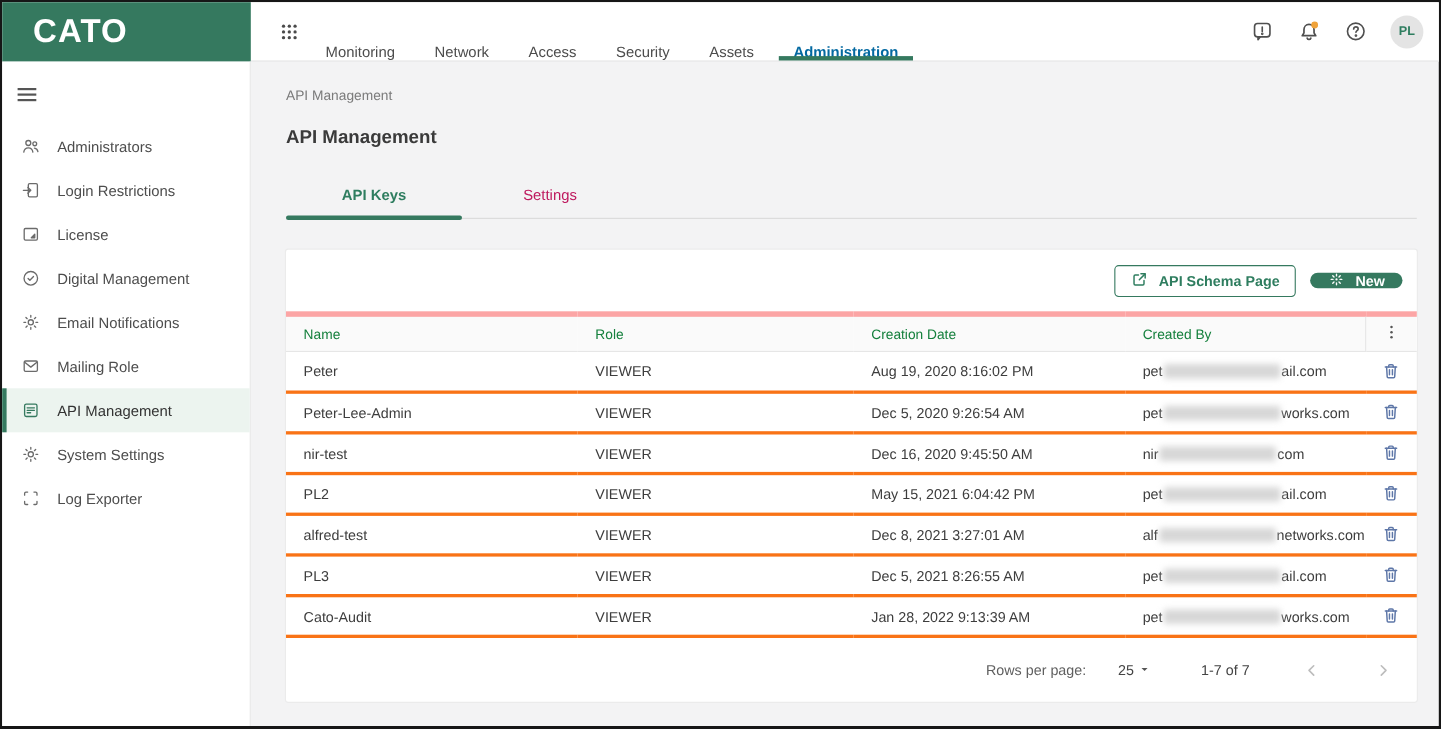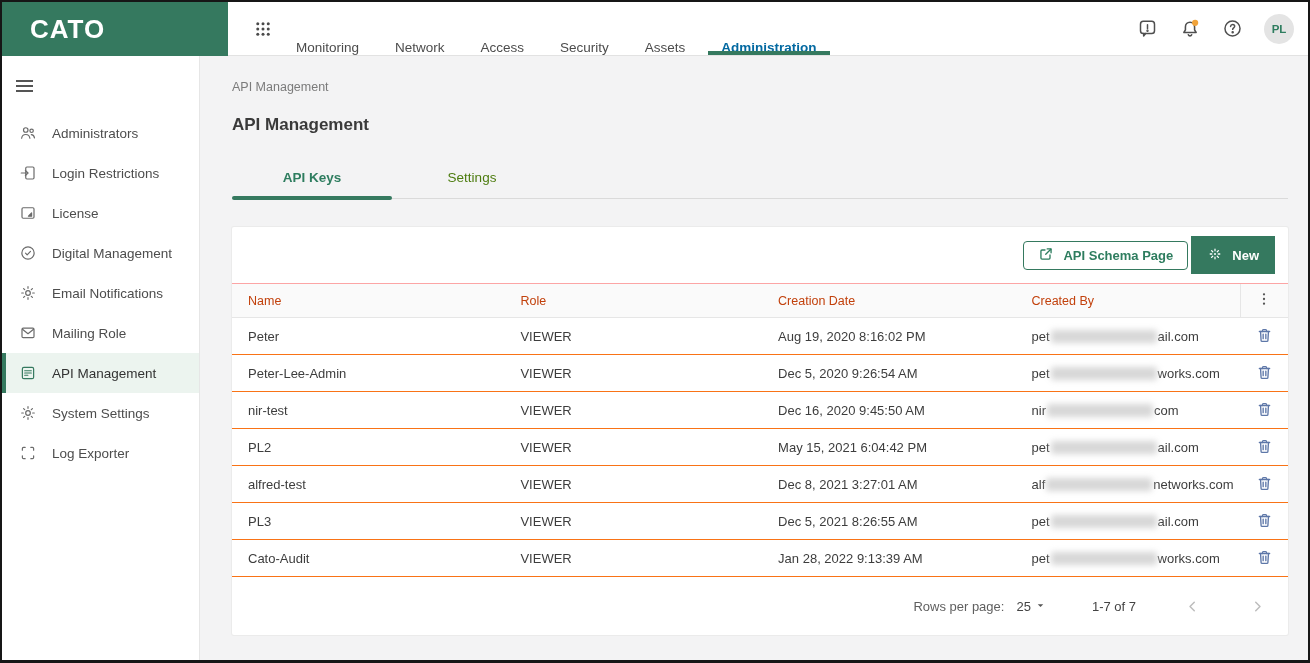--- a/index.html
+++ b/index.html
@@ -2,68 +2,68 @@
 <html><head>
 <meta charset="utf-8">
 <style>
   * { box-sizing: border-box; margin: 0; padding: 0; }
   html, body { width: 1310px; height: 663px; overflow: hidden; }
   body { font-family: "Liberation Sans", "DejaVu Sans", sans-serif; background: #fff; }
   .frame { width: 1310px; height: 663px; border: 2px solid #161616; border-bottom-width: 3px; display: flex; flex-direction: column; background: #f3f3f4; }
 
   
   .topbar { height: 54px; display: flex; flex: none; background: #fff; }
-  .logo { width: 226px; flex: none; background: #35795F; color: #fff; display: flex; align-items: center; padding-left: 28px; font-size: 26px; font-weight: 600; letter-spacing: 1px; cursor: pointer; }
+  .logo { width: 226px; flex: none; background: #35795F; color: #fff; display: flex; align-items: center; padding-left: 28px; font-size: 30px; font-weight: 600; letter-spacing: 1px; cursor: pointer; }
   .topbar-main { flex: 1; display: flex; align-items: stretch; border-bottom: 1px solid #e2e2e2; padding: 0 14px 0 26px; }
   .grid-btn { background: none; border: none; display: flex; align-items: center; margin-right: 24px; cursor: pointer; }
   .topnav { display: flex; align-items: flex-end; gap: 36px; }
   .nav-item { display: flex; align-items: center; font-size: 13.5px; color: #4c4c4c; position: relative; cursor: pointer; white-space: nowrap; }
   .nav-item.active { color: #0369a1; font-weight: 600; }
   .nav-item.active::after { content: ""; position: absolute; left: -13px; right: -13px; bottom: 0; height: 4px; background: #35795F; }
   .top-actions { margin-left: auto; display: flex; align-items: center; gap: 21px; }
   .icon-btn { background: none; border: none; display: flex; align-items: center; position: relative; cursor: pointer; padding: 0; }
   .avatar { width: 30px; height: 30px; border-radius: 50%; background: #e4e4e4; color: #2e7d5f; font-size: 11.5px; font-weight: 700; display: flex; align-items: center; justify-content: center; cursor: pointer; }
 
   
   .body-row { flex: 1; display: flex; min-height: 0; }
-  .sidebar { width: 198px; flex: none; background: #fff; border-right: 1px solid #e6e6e6; padding-top: 17px; }
+  .sidebar { width: 226px; flex: none; background: #fff; border-right: 1px solid #e6e6e6; padding-top: 17px; }
   .hamburger { background: none; border: none; margin-left: 10px; cursor: pointer; display: block; padding: 4px; }
   .hamburger span { display: block; width: 17px; height: 2px; background: #555; margin: 3px 0; }
   .sidenav { margin-top: 14px; }
   .side-item { height: 40px; display: flex; align-items: center; gap: 14px; padding-left: 12px; border-left: 4px solid transparent; font-size: 13.5px; color: #4d4d4d; cursor: pointer; }
   .side-item .sicon { width: 20px; display: flex; justify-content: center; }
   .side-item.active { background: #ecf4ef; border-left-color: #35795F; color: #333; }
 
   .content { flex: 1; padding: 0 20px 0 32px; min-width: 0; }
   .breadcrumb { margin-top: 24px; font-size: 12.5px; color: #7b7b7b; }
   .page-title { margin-top: 21px; font-size: 17px; font-weight: 700; color: #3a3a3a; }
 
   .tabs { margin-top: 26px; display: flex; border-bottom: 1px solid #dadada; }
-  .tab { width: 160px; text-align: center; padding: 9px 0 13px; font-size: 13.5px; color: #4d7c0f; position: relative; cursor: pointer; }
+  .tab { width: 160px; text-align: center; padding: 9px 0 13px; font-size: 13.5px; color: #be185d; position: relative; cursor: pointer; }
   .tab.active { color: #2e7d5f; font-weight: 600; }
   .tab.active::after { content: ""; position: absolute; left: 0; right: 0; bottom: -2px; height: 4px; border-radius: 2px; background: #35795F; }
 
   
   .card { margin-top: 28px; background: #fff; border-radius: 2px; box-shadow: 0 0 0 1px #ebebeb; }
-  .toolbar { height: 56px; display: flex; align-items: center; justify-content: flex-end; gap: 3px; padding: 0 13px 0 16px; }
+  .toolbar { height: 56px; display: flex; align-items: center; justify-content: flex-end; gap: 13px; padding: 0 13px 0 16px; }
   .btn-outline { display: flex; align-items: center; gap: 9px; height: 29px; padding: 0 14px; background: #fff; border: 1px solid #35795F; border-radius: 4px; color: #2e7d5f; font-size: 13px; font-weight: 600; cursor: pointer; font-family: inherit; }
-  .btn-solid { display: flex; align-items: center; gap: 9px; height: 38px; padding: 0 16px; background: #35795F; border: none; border-radius: 0; color: #fff; font-size: 13px; font-weight: 600; cursor: pointer; font-family: inherit; }
+  .btn-solid { display: flex; align-items: center; gap: 9px; height: 14px; padding: 0 16px; background: #35795F; border: none; border-radius: 12px; color: #fff; font-size: 13px; font-weight: 600; cursor: pointer; font-family: inherit; }
 
   table { width: 100%; border-collapse: collapse; table-layout: fixed; }
   col.c-name { width: 25.8%; } col.c-role { width: 24.4%; } col.c-date { width: 24%; } col.c-by { width: 21.3%; } col.c-act { width: 4.5%; }
-  thead th { background: #fafafa; border-top: 1px solid #fca5a5; border-bottom: 1px solid #e6e6e6; height: 34px; font-size: 12.5px; font-weight: 400; color: #c2410c; text-align: left; padding-left: 16px; }
+  thead th { background: #fafafa; border-top: 5px solid #fca5a5; border-bottom: 1px solid #e6e6e6; height: 34px; font-size: 12.5px; font-weight: 400; color: #15803d; text-align: left; padding-left: 16px; }
   thead th.actions { padding: 0; border-left: 1px solid #e6e6e6; text-align: center; }
-  tbody td { height: 37px; border-bottom: 1px solid #f97316; font-size: 13px; color: #3d3d3d; padding-left: 16px; }
+  tbody td { height: 37px; border-bottom: 3px solid #f97316; font-size: 13px; color: #3d3d3d; padding-left: 16px; }
   tbody td.actions { padding: 0; text-align: center; }
   .blur-chip { display: inline-block; width: 106px; height: 13px; background: #d7d7d7; border-radius: 2px; filter: blur(3px); vertical-align: -2px; margin: 0 1px; }
   .trash-btn { background: none; border: none; cursor: pointer; display: inline-flex; padding: 2px; }
   .kebab-btn { background: none; border: none; cursor: pointer; padding: 2px 6px; }
 
   .pagination { height: 58px; display: flex; align-items: center; justify-content: flex-end; padding-right: 22px; font-size: 13px; color: #5f5f5f; }
-  .rpp-select { display: flex; align-items: center; gap: 4px; margin-left: 12px; color: #444; cursor: pointer; }
+  .rpp-select { display: flex; align-items: center; gap: 4px; margin-left: 29px; color: #444; cursor: pointer; }
   .range { margin-left: 46px; color: #444; }
   .pg-btn { background: none; border: none; margin-left: 48px; cursor: default; display: inline-flex; }
 </style>
 </head>
 <body>
 
 <div class="frame">
 
   <header class="topbar">
     <div class="logo">CATO</div>

